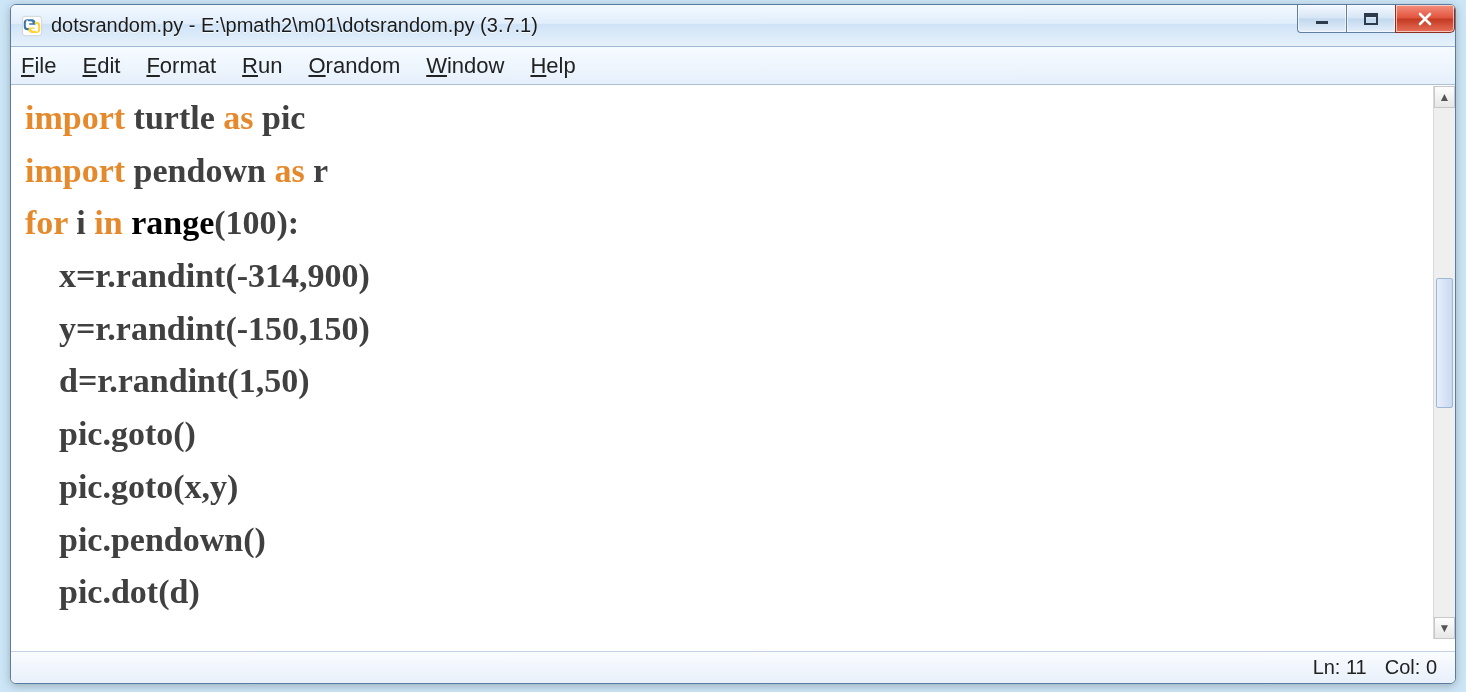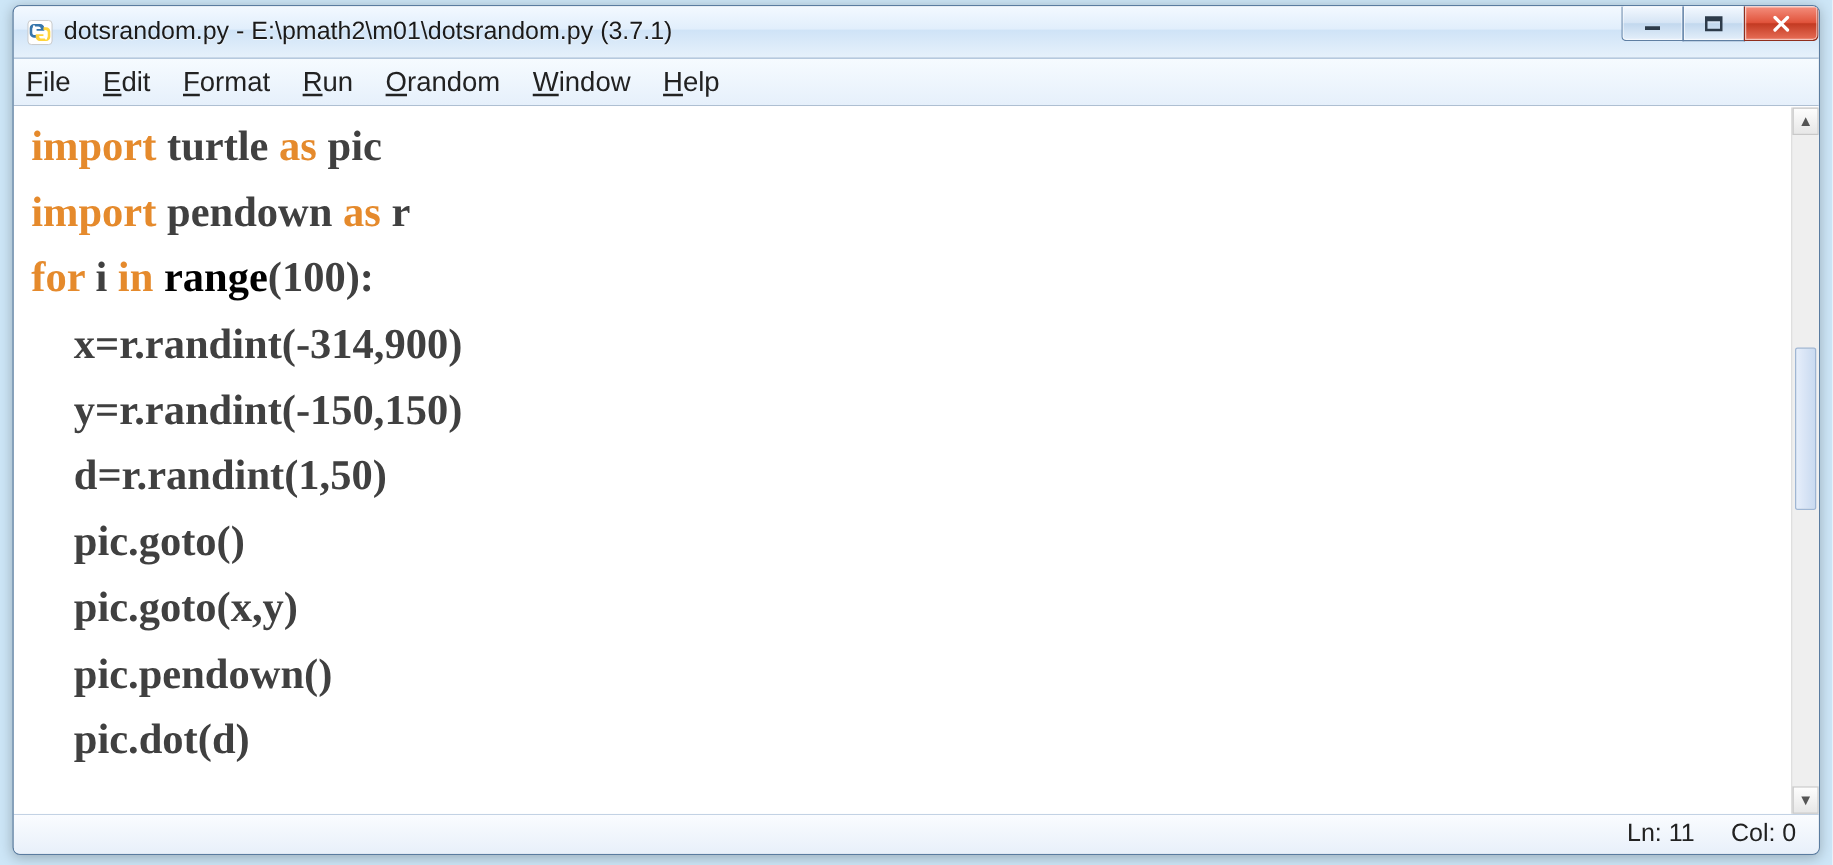--- a/index.html
+++ b/index.html
@@ -140,21 +140,22 @@
   .statusbar {
     height: 32px;
     background: linear-gradient(to bottom, #fafcff, #e8f0fa);
     border-top: 1px solid #c3d2e4;
     display: flex;
     justify-content: flex-end;
     align-items: center;
     padding: 0 18px;
     font-size: 20px;
     color: #222;
-    gap: 29px;
+    gap: 18px;
+    margin-top: 12px;
   }
 </style>
 </head>
 <body>
 
 <div class="window">
 
   <div class="titlebar">
     <span class="app-icon">
       <svg viewBox="0 0 32 32">

